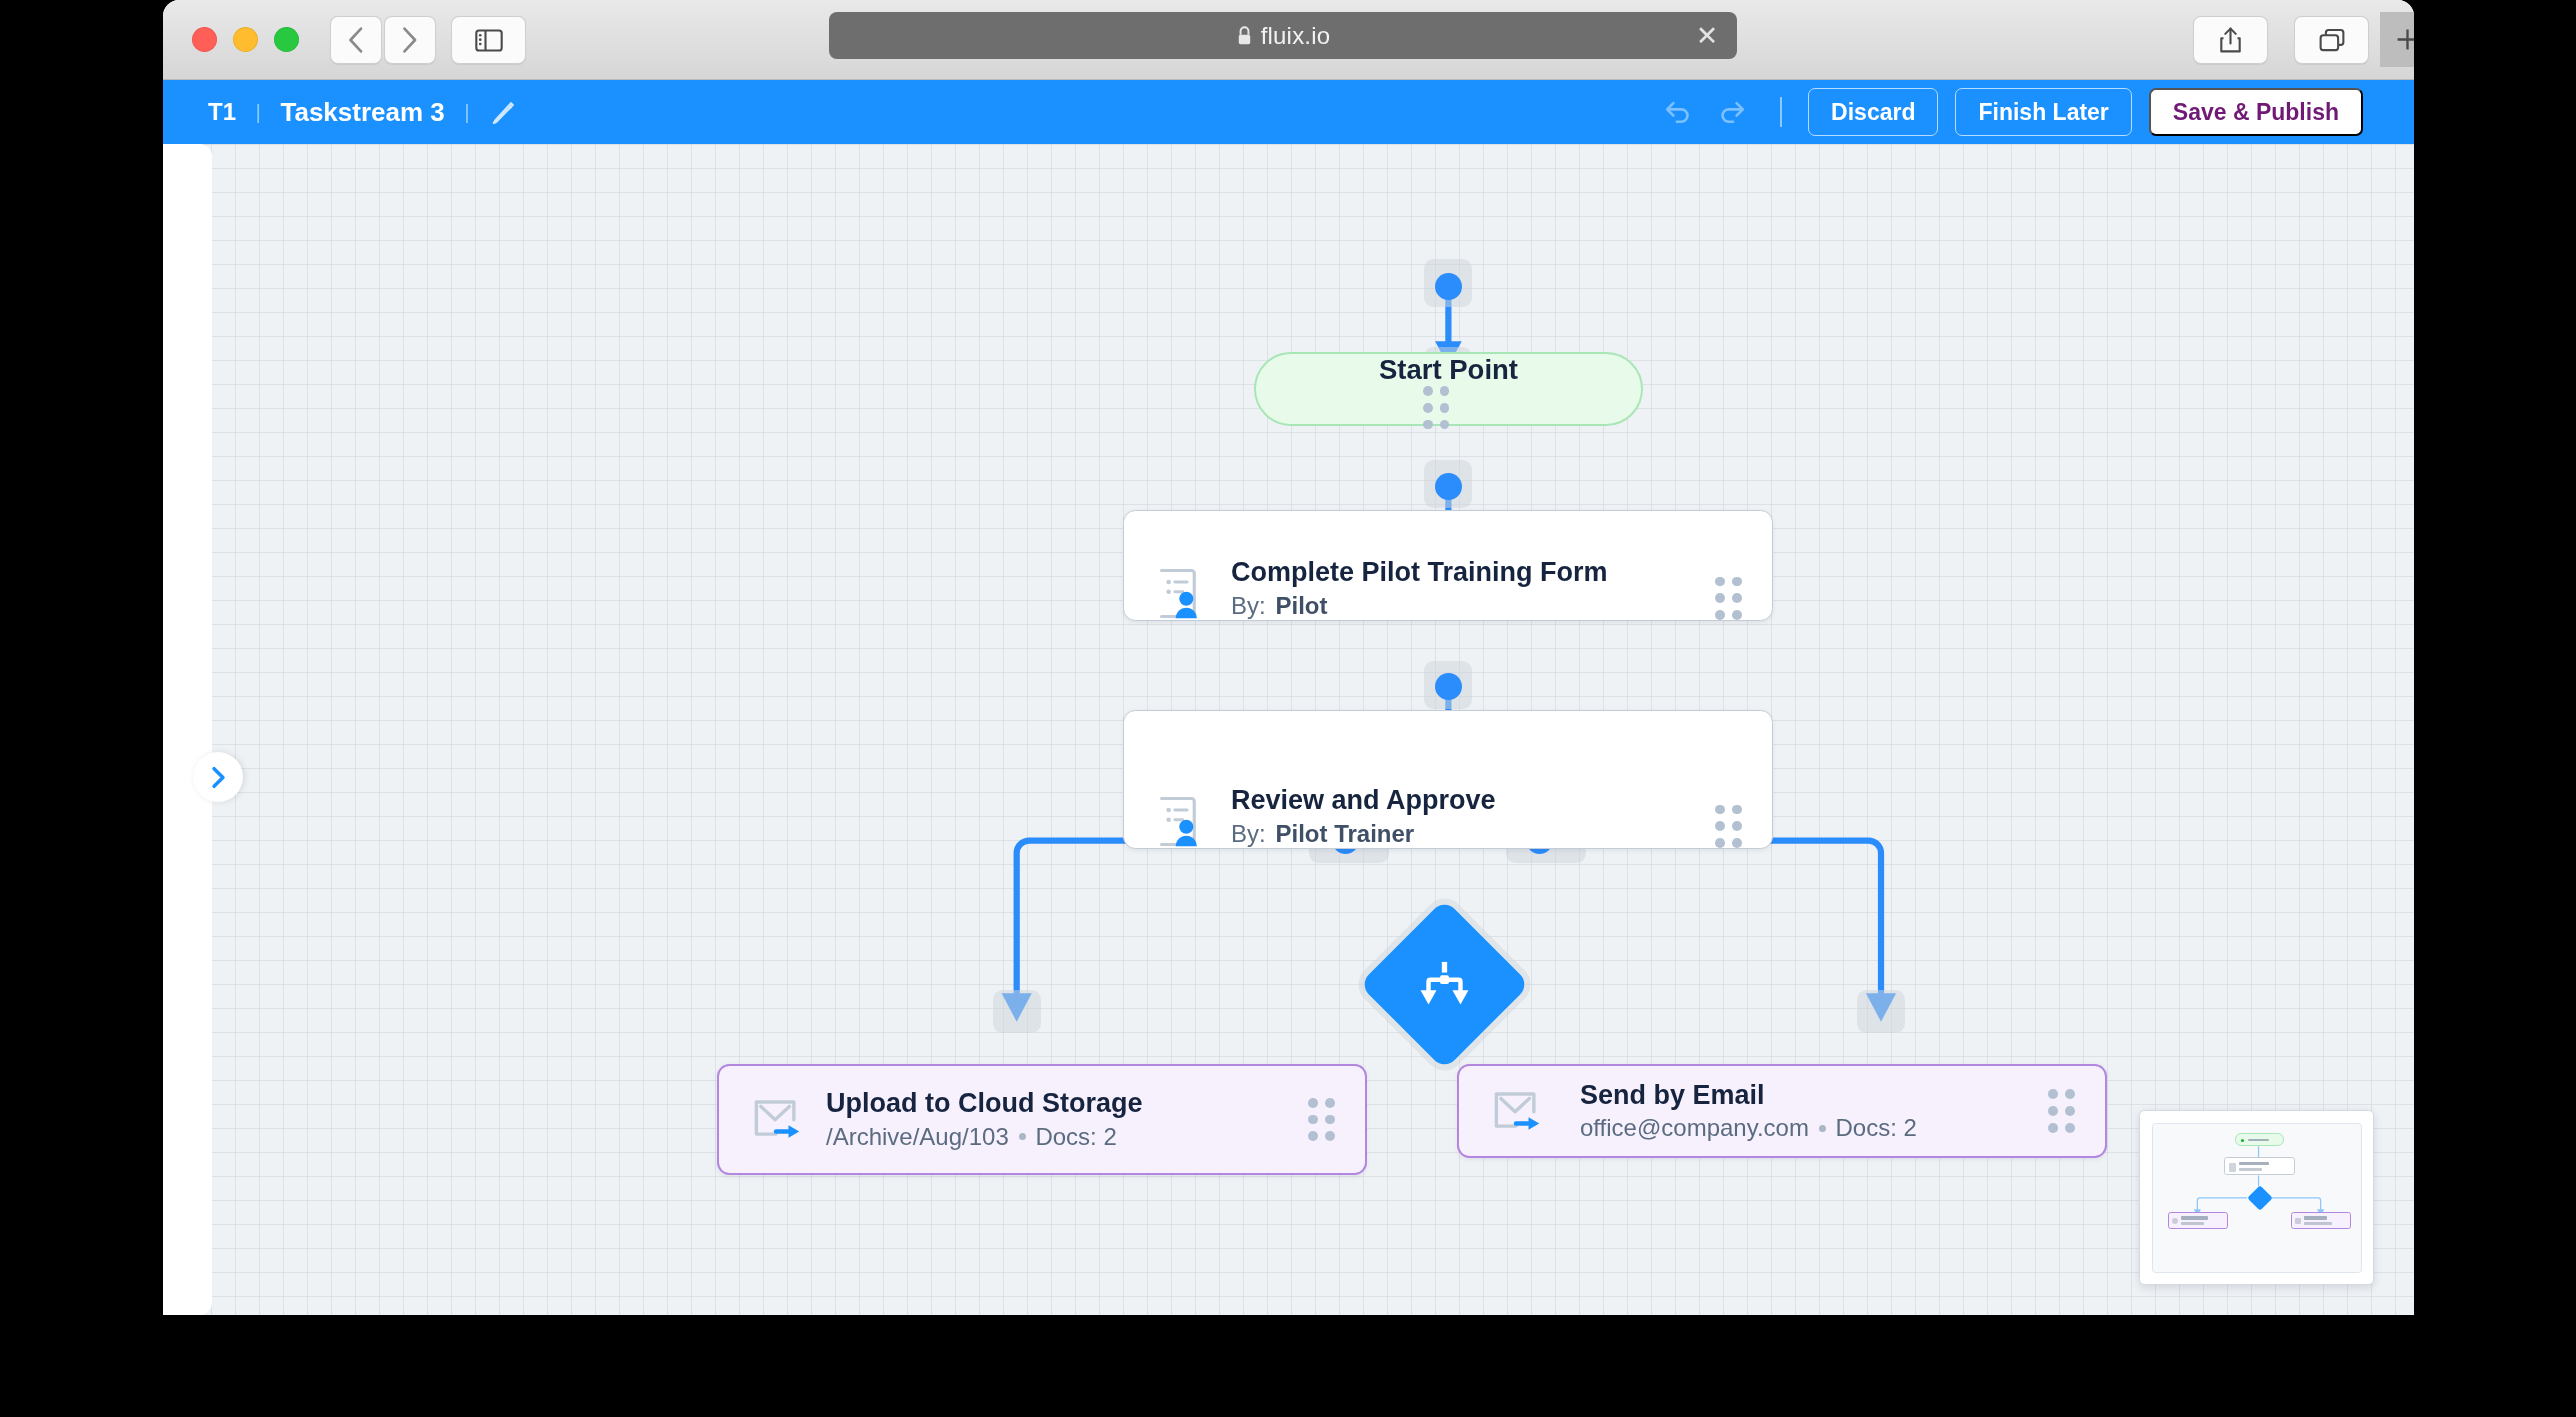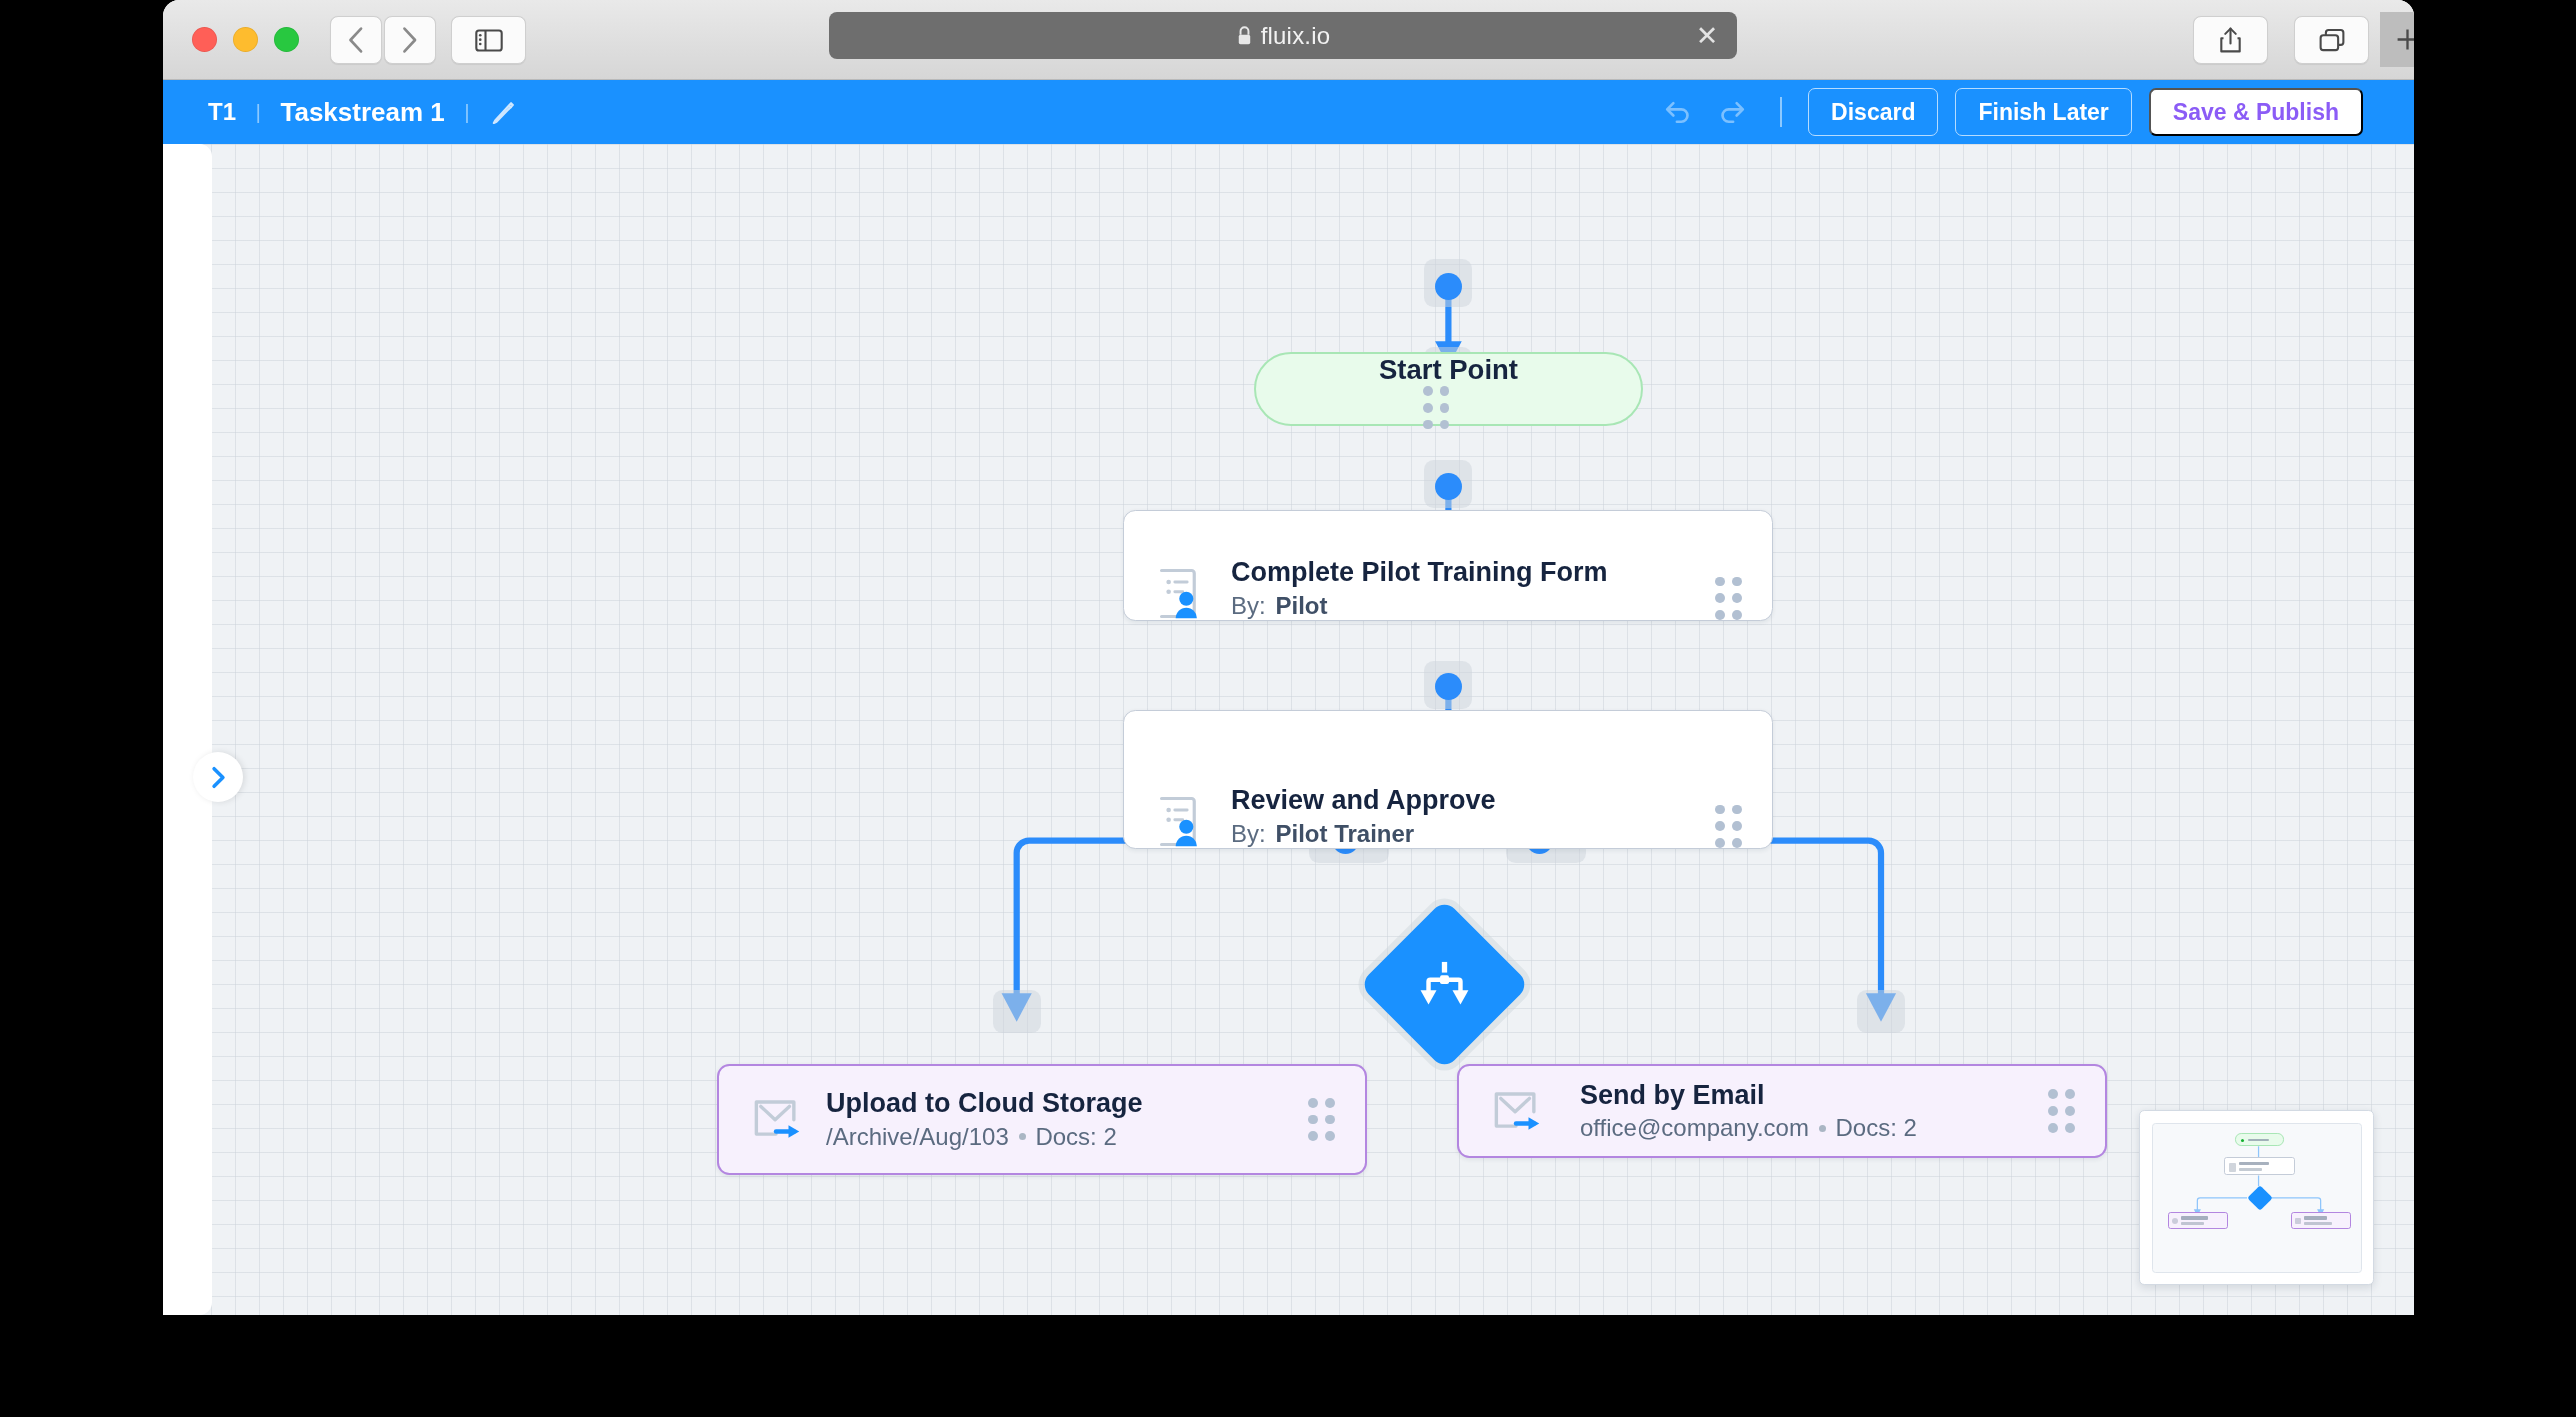--- a/index.html
+++ b/index.html
@@ -87,21 +87,21 @@
   .hdr-icon-btn { width: 41px; height: 41px; display: flex; align-items: center; justify-content: center; }
   .hdr-divider { width: 1.8px; height: 30px; background: #8cc9ff; margin: 0 9px; }
   .hdr-btn {
     height: 48px; padding: 0 22px;
     border-radius: 7px;
     font-size: 23px; font-weight: 600;
     display: flex; align-items: center; justify-content: center;
     white-space: nowrap;
   }
   .hdr-btn.outline { border: 1.3px solid #b5dcff; color: #fff; background: transparent; }
-  .hdr-btn.solid   { background: #fff; color: #8b5cf6; }
+  .hdr-btn.solid   { background: #fff; color: #701a75; }
 
   
   #canvas {
     position: absolute; left: 0; top: 144px;
     width: 100%; height: 1171px;
     background-color: #eff2f5;
     background-image:
       linear-gradient(to right, rgba(205,212,220,.55) 0.9px, transparent 0.9px),
       linear-gradient(to bottom, rgba(205,212,220,.55) 0.9px, transparent 0.9px);
     background-size: 24px 24px;
@@ -263,21 +263,21 @@
         <line x1="15" y1="4" x2="15" y2="26" stroke="#4a4a4a" stroke-width="2.6"></line>
         <line x1="4" y1="15" x2="26" y2="15" stroke="#4a4a4a" stroke-width="2.6"></line>
       </svg>
     </div>
   </div>
 
   <div id="app-header">
     <div id="breadcrumb">
       <span id="bc-id">T1</span>
       <span class="bc-sep">|</span>
-      <span id="bc-name">Taskstream 1</span>
+      <span id="bc-name">Taskstream 3</span>
       <span class="bc-sep">|</span>
       <span style="display:flex;align-items:center;">
         <svg width="30" height="30" viewBox="0 0 34 34">
           <path d="M7 26.5l-1.5 3 3-1.5L27 9 25 7 7 26.5z" fill="none" stroke="#cfe7ff" stroke-width="2.4" stroke-linejoin="round"></path>
           <line x1="22.5" y1="9.5" x2="25.5" y2="12.5" stroke="#cfe7ff" stroke-width="2.2"></line>
         </svg>
       </span>
     </div>
 
     <div id="header-actions">

